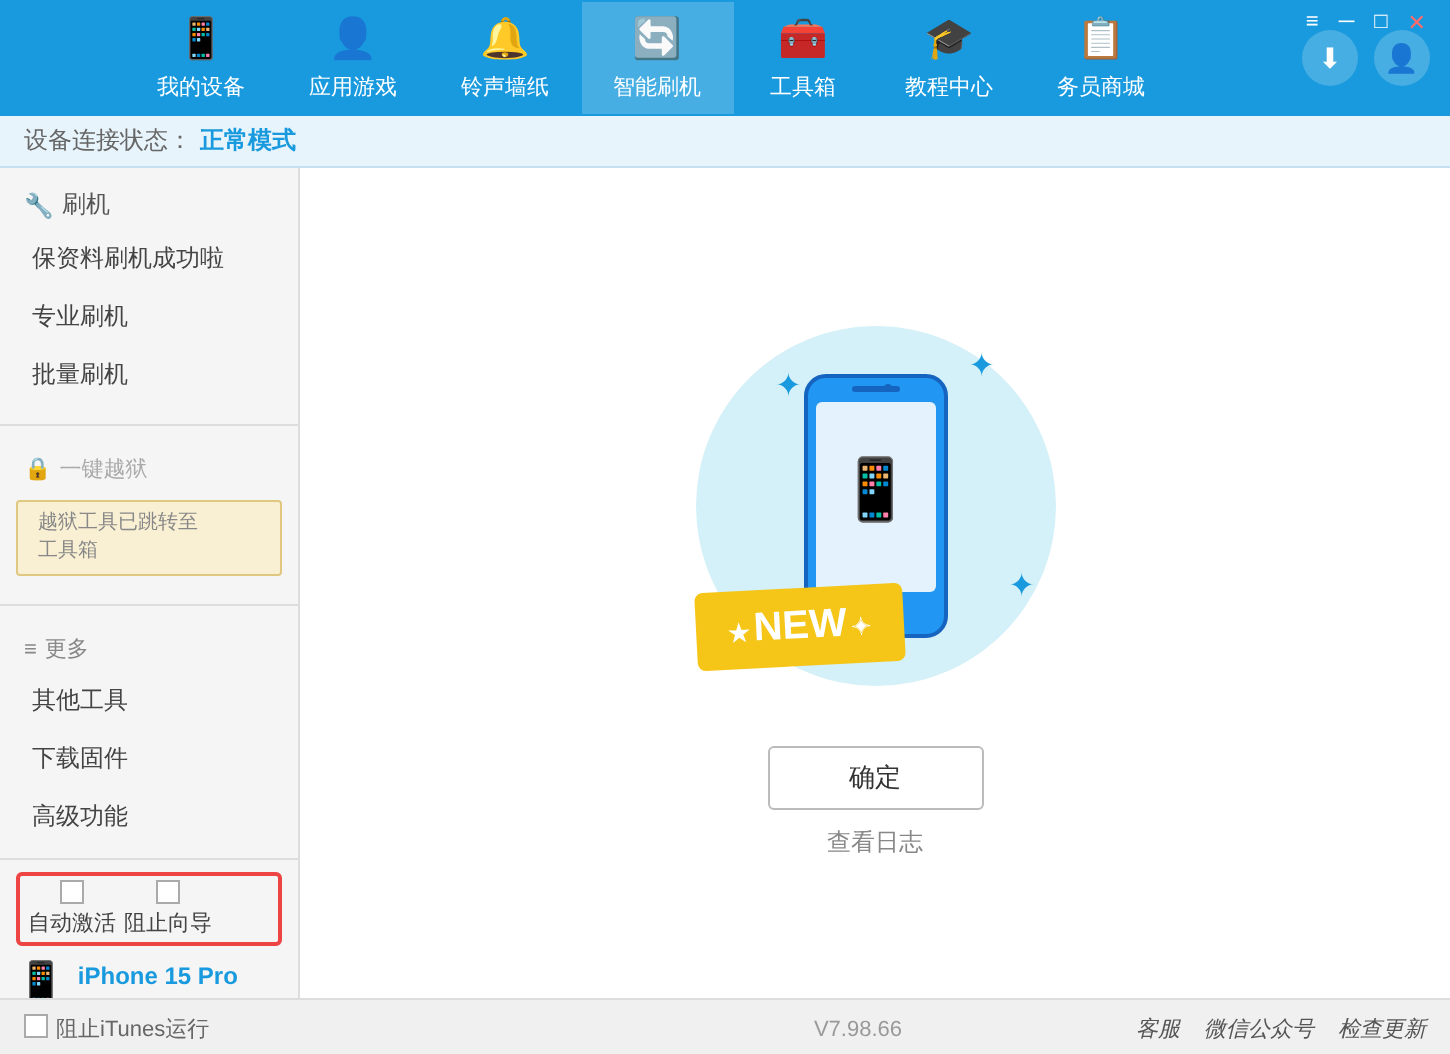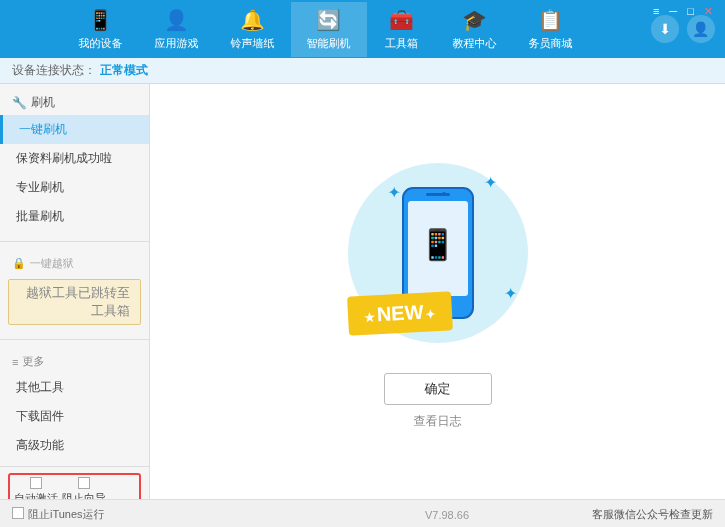--- a/index.html
+++ b/index.html
@@ -156,25 +156,24 @@
       color: #aaa;
       display: flex;
       align-items: center;
       gap: 4px;
     }
     .sidebar-disabled-note {
       background: #f9f0d4;
       border: 1px solid #e0c880;
       margin: 4px 8px;
       padding: 4px 10px;
-      font-size: 13px;
+      font-size: 10px;
       color: #888;
       line-height: 1.4;
       border-radius: 2px;
-      text-align: right;
     }
     .sidebar-more {
       padding: 4px 12px;
       font-size: 11px;
       color: #888;
       display: flex;
       align-items: center;
       gap: 4px;
     }
 
@@ -314,21 +313,21 @@
       border-top: 1px solid #ddd;
       display: flex;
       align-items: center;
       padding: 0 12px;
       font-size: 11px;
       color: #666;
     }
     .bottom-left { display: flex; align-items: flex-start; gap: 4px; flex: 1; }
     .bottom-checkbox { width: 12px; height: 12px; border: 1px solid #aaa; background: white; display: inline-block; }
     .bottom-center { flex: 1; display: flex; justify-content: center; gap: 20px; }
-    .bottom-right { display: flex; align-items: center; }
+    .bottom-right { display: flex; gap: 12px; align-items: center; font-style: italic; }
     .bottom-link { cursor: pointer; color: #555; }
     .version { color: #999; }
   </style>
 </head>
 <body>
 
 <div style="position:relative;">
   <div class="win-controls">
     <span class="win-btn">≡</span>
     <span class="win-btn">─</span>
@@ -380,23 +379,20 @@
     <span class="status-value">正常模式</span>
   </div>
 
   <div class="main-layout">
 
     <div class="sidebar">
       <div class="sidebar-section">
         <div class="sidebar-section-header">
           <span>🔧</span>
           <span>刷机</span>
-        </div>
-        <div class="sidebar-item active">
-          <span>一键刷机</span>
         </div>
         <div class="sidebar-item">
           <span>保资料刷机成功啦</span>
         </div>
         <div class="sidebar-item">
           <span>专业刷机</span>
         </div>
         <div class="sidebar-item">
           <span>批量刷机</span>
         </div>

